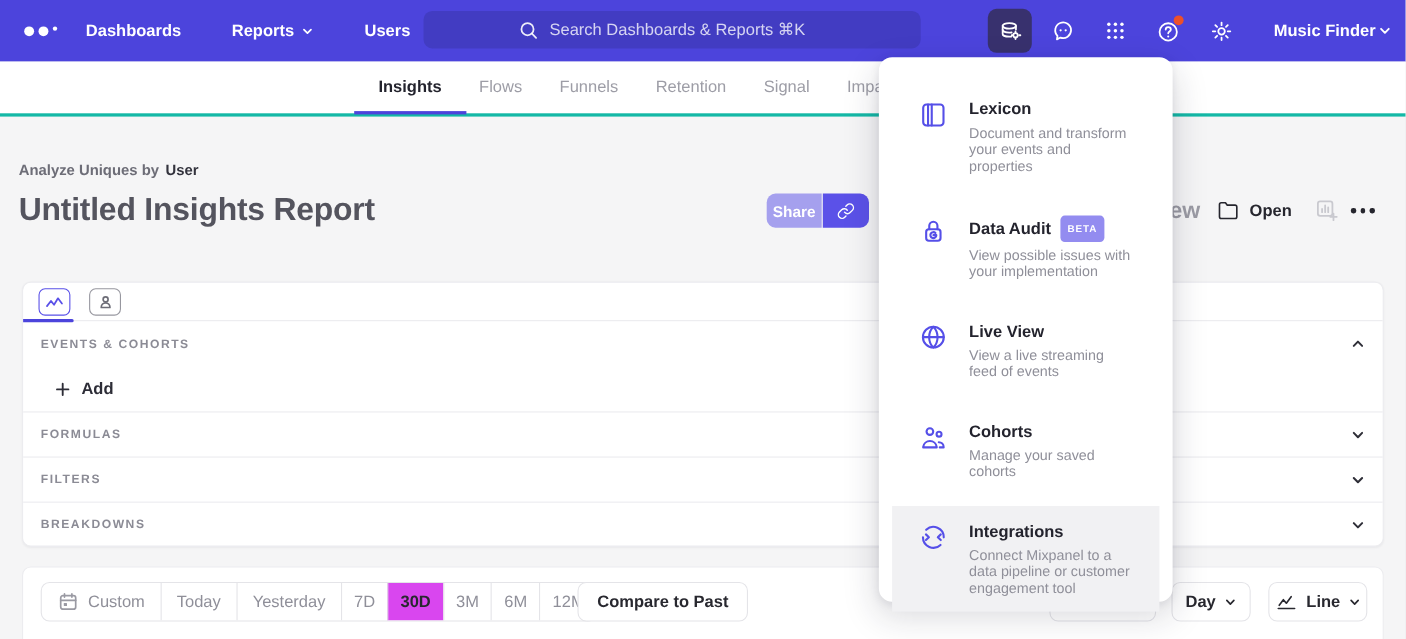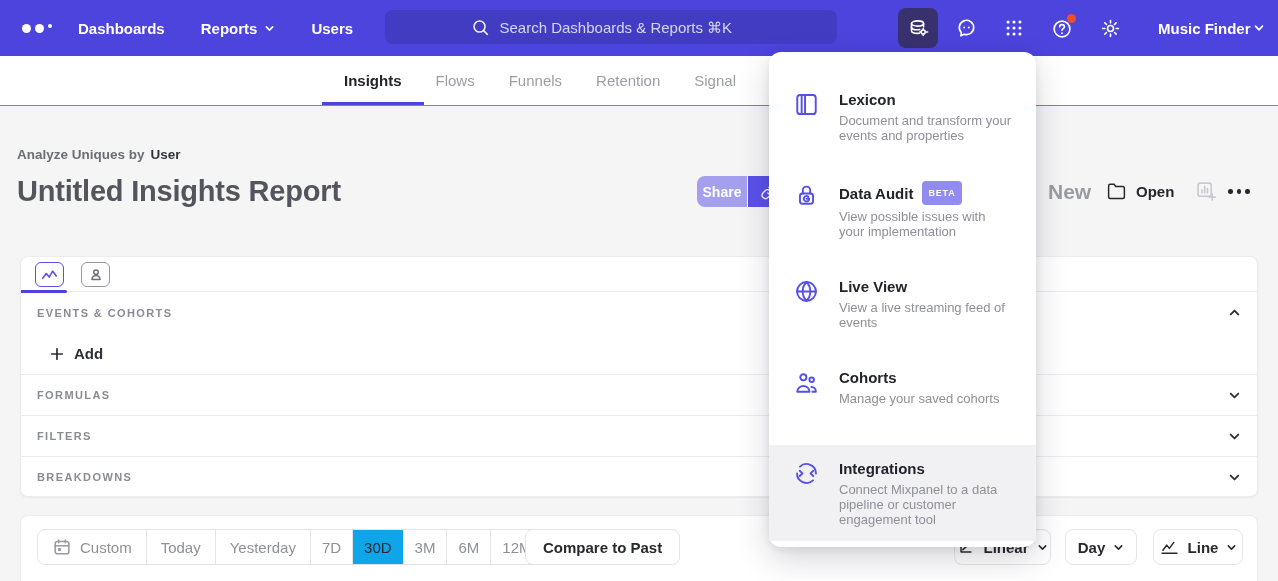--- a/index.html
+++ b/index.html
@@ -10,39 +10,39 @@
     -webkit-font-smoothing:antialiased;
   }
   svg { display:block; }
   .icon { fill:none; stroke:currentColor; stroke-width:1.7; stroke-linecap:round; stroke-linejoin:round; }
 
   
   .navbar { position:absolute; top:0; left:0; right:0; height:56px; background:#4c44dc; color:#fff; }
   .logo { position:absolute; left:22px; top:0; height:56px; display:flex; align-items:center; gap:4px; }
   .logo .d1,.logo .d2 { width:9px; height:9px; border-radius:50%; background:#fff; }
   .logo .d3 { width:4px; height:4px; border-radius:50%; background:#fff; margin-bottom:5px; }
-  .nav-links { position:absolute; left:78px; top:0; height:56px; display:flex; align-items:center; gap:36px; }
+  .nav-links { position:absolute; left:78px; top:0; height:56px; display:flex; align-items:center; gap:46px; }
   .nav-link { display:flex; align-items:center; gap:7px; font-size:15px; font-weight:600; color:#fff; cursor:pointer; }
   .searchbar { position:absolute; left:385px; top:10px; width:452px; height:34px; background:#423cc2;
     border-radius:8px; display:flex; align-items:center; justify-content:center; gap:10px; }
   .searchbar input { background:transparent; border:none; outline:none; color:#fff; font-size:15px;
     font-family:"Liberation Sans",sans-serif; width:252px; }
   .searchbar input::placeholder { color:rgba(255,255,255,.78); }
   .search-glyph { color:rgba(255,255,255,.9); }
   .nav-icons { position:absolute; left:898px; top:8px; display:flex; gap:8px; }
   .nav-icon-btn { width:40px; height:40px; border-radius:8px; display:flex; align-items:center; justify-content:center;
     color:#fff; cursor:pointer; position:relative; }
   .nav-icon-btn.active { background:#38316e; }
   .help-dot { position:absolute; top:6px; right:6px; width:9px; height:9px; border-radius:50%; background:#ec502a; }
   .project-switch { position:absolute; left:1158px; top:0; height:56px; display:flex; align-items:center; gap:2px;
     font-size:15px; font-weight:700; color:#fff; cursor:pointer; }
 
   
   .tabsrow { position:absolute; top:56px; left:0; right:0; height:50px; background:#fff;
-    border-bottom:1px solid #14b8a6; display:flex; align-items:center; padding-left:344px; gap:34px; }
+    border-bottom:3px solid #14b8a6; display:flex; align-items:center; padding-left:344px; gap:34px; }
   .tab { font-size:15px; color:#9d9da6; font-weight:500; position:relative; cursor:pointer; white-space:nowrap; }
   .tab.active { color:#23232d; font-weight:700; }
   .tab.active::after { content:""; position:absolute; left:-22px; right:-22px; bottom:-16px; height:3px; background:#4c44dc; }
 
   
   .breadcrumb { position:absolute; left:17px; top:147px; font-size:13.5px; font-weight:600; color:#6d6d77; }
   .breadcrumb .entity { color:#33333d; font-weight:700; margin-left:6px; }
   .page-title { position:absolute; left:17px; top:175px; font-size:29px; font-weight:700; color:#54545e; letter-spacing:-.2px; }
   .share-btn { position:absolute; left:697px; top:176px; width:50px; height:31px; background:#a5a0ee; color:#fff;
     font-size:14px; font-weight:600; border-radius:8px 0 0 8px; display:flex; align-items:center; justify-content:center; cursor:pointer; }
@@ -72,34 +72,34 @@
 
   
   .controls-panel { position:absolute; left:20px; top:515px; width:1238px; height:80px; background:#fff;
     border:1px solid #ececef; border-radius:8px 8px 0 0; }
   .date-seg { position:absolute; left:16px; top:13px; height:36px; border:1px solid #e4e4e8; border-radius:8px;
     display:flex; align-items:stretch; overflow:hidden; background:#fff; }
   .seg-cell { display:flex; align-items:center; justify-content:flex-start; padding:0 14px; font-size:15px;
     color:#8f8f99; font-weight:500; border-left:1px solid #e4e4e8; cursor:pointer; white-space:nowrap; gap:8px; }
   .seg-cell:first-child { border-left:none; }
   .seg-cell.small { padding:0 11px; }
-  .seg-cell.selected { background:#0ea5e9; color:#28282f; font-weight:400; }
+  .seg-cell.selected { background:#d946ef; color:#28282f; font-weight:700; }
   .seg-cal { color:#9a9aa3; }
   .ctl-btn { position:absolute; top:13px; height:36px; border:1px solid #e4e4e8; border-radius:8px; background:#fff;
     display:flex; align-items:center; justify-content:center; gap:8px; font-size:15px; font-weight:700; color:#28282f;
     cursor:pointer; white-space:nowrap; }
   .compare-btn { left:504px; padding:8px 17px; }
   .linear-btn { left:933px; width:97px; }
   .day-btn { left:1044px; width:72px; }
   .line-btn { left:1132px; width:90px; }
   .ctl-chev { color:#28282f; }
 
   
-  .dropdown { position:absolute; left:769px; top:52px; width:267px; height:495px; background:#fff; border-radius:12px;
-    box-shadow:0 12px 32px rgba(25,25,50,.18), 0 2px 8px rgba(25,25,50,.08); z-index:50; padding:24px 0 14px; }
+  .dropdown { position:absolute; left:799px; top:52px; width:267px; height:495px; background:#fff; border-radius:12px;
+    box-shadow:0 12px 32px rgba(25,25,50,.18), 0 2px 8px rgba(25,25,50,.08); z-index:50; padding:24px 12px 14px; }
   .menu-item { display:flex; gap:19px; padding:14px 24px; min-height:81px; margin-bottom:10px; cursor:pointer; }
   .menu-item.highlighted { background:#f1f1f3; margin-bottom:0; }
   .mi-icon { width:27px; height:27px; flex:none; color:#554fe8; margin-top:1px; }
   .mi-title { font-size:15px; font-weight:700; color:#23232d; display:flex; align-items:center; gap:9px; line-height:19px; }
   .mi-desc { font-size:13px; color:#8f8f99; line-height:15px; margin-top:4px; max-width:180px; }
   .beta { background:#938cf0; color:#fff; font-size:9px; font-weight:700; letter-spacing:.8px; padding:2.5px 6px; border-radius:4px; }
 </style>
 </head>
 <body>
 

